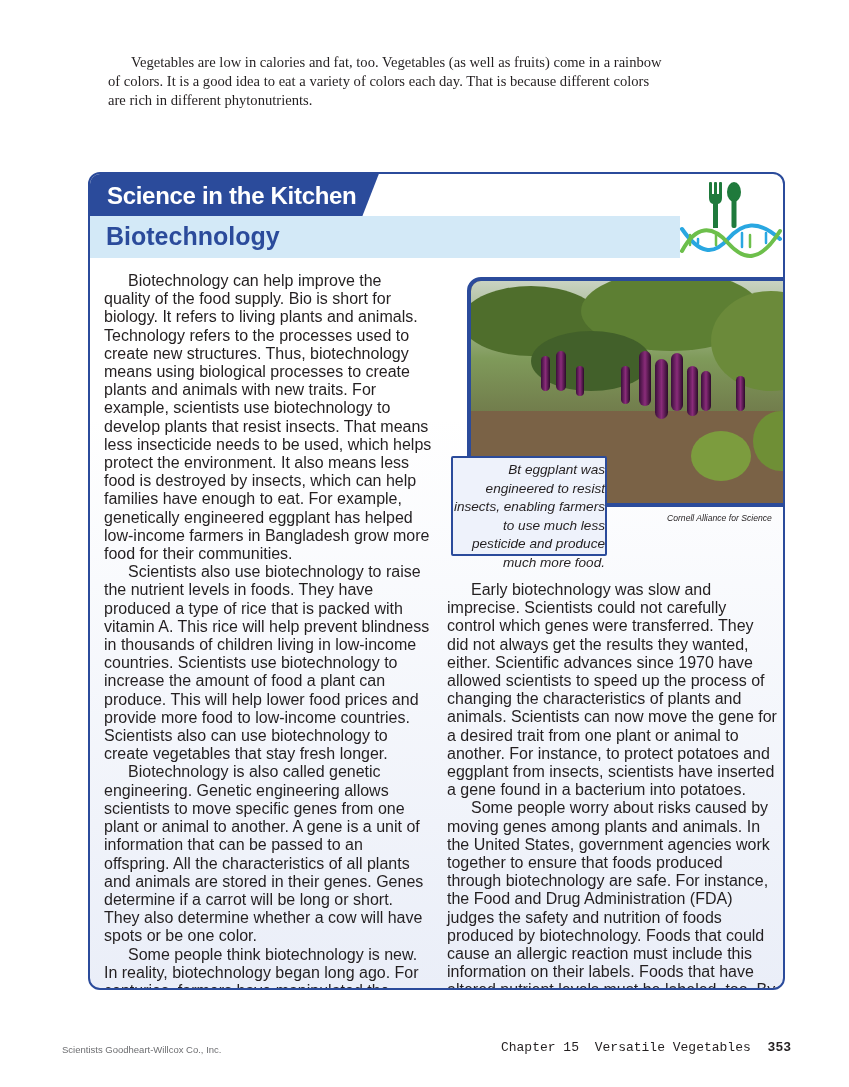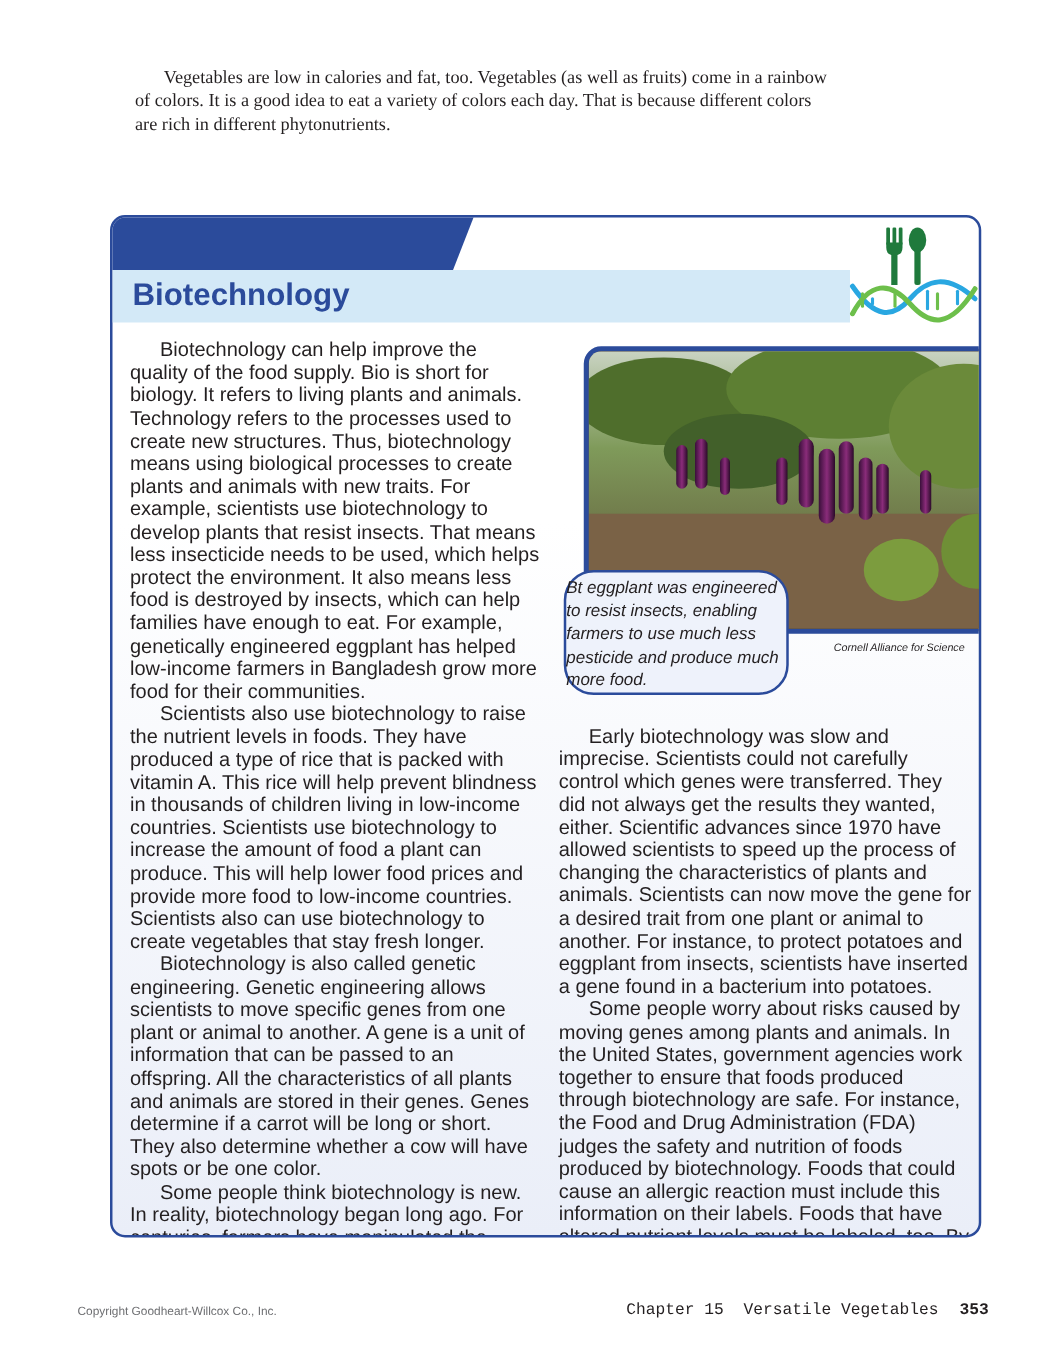--- a/index.html
+++ b/index.html
@@ -47,23 +47,23 @@
   .photo-frame {
     position: absolute; left: 377px; top: 103px; width: 348px; height: 230px;
     border: 4px solid #2b4b9b; border-radius: 14px; box-sizing: border-box; overflow: hidden;
     background: #6e5c44;
   }
   .photo { width: 100%; height: 100%; display: block; }
   .credit {
     position: absolute; left: 577px; top: 339px; font-size: 8.6px; font-style: italic; color: #231f20; text-align: center;
   }
   .caption {
-    position: absolute; left: 361px; top: 282px; width: 180px; height: 100px;
-    border: 2px solid #2b4b9b; border-radius: 24px; box-sizing: border-box;
-    background: #eef2fb; text-align: left; font-style: italic; font-size: 13.6px; line-height: 18.6px;
+    position: absolute; left: 361px; top: 282px; width: 156px; height: 100px;
+    border: 2px solid #2b4b9b; border-radius: 2px; box-sizing: border-box;
+    background: #eef2fb; text-align: right; font-style: italic; font-size: 13.6px; line-height: 18.6px;
     padding-top: 3px; color: #231f20;
   }
 
   .footer-left {
     position: absolute; left: 62px; top: 1044px; font-size: 9.5px; color: #6d6e71;
   }
   .footer-right {
     position: absolute; right: 58px; top: 1040px; font-size: 13px; color: #231f20; font-family: Liberation Mono, monospace;
   }
   .footer-right .page { font-weight: bold; margin-left: 9px; }
@@ -71,20 +71,21 @@
 </style>
 </head>
 <body>
 
 <div class="intro">
   <p>Vegetables are low in calories and fat, too. Vegetables (as well as fruits) come in a rainbow of colors. It is a good idea to eat a variety of colors each day. That is because different colors are rich in different phytonutrients.</p>
 </div>
 
 <div class="box">
   <div class="title-tab"></div>
+  <div class="title-text">Science in the Kitchen</div>
   <div class="subtitle-bar">
     <div class="subtitle-text">Biotechnology</div>
   </div>
 
   <svg class="logo" viewBox="0 0 110 85">
     <g fill="#1f7a3c">
       <rect x="33" y="5" width="3" height="14" rx="1"></rect>
       <rect x="38" y="5" width="3" height="14" rx="1"></rect>
       <rect x="43" y="5" width="3" height="14" rx="1"></rect>
       <path d="M33 17 h13 v4 q0 5 -4 6 v24 h-5 v-24 q-4 -1 -4 -6z"></path>
@@ -150,18 +151,18 @@
   </div>
   <div class="credit">Cornell Alliance for Science</div>
   <div class="caption">Bt eggplant was engineered to resist insects, enabling farmers to use much less pesticide and produce much more food.</div>
 
   <div class="col col-right">
     <p>Early biotechnology was slow and imprecise. Scientists could not carefully control which genes were transferred. They did not always get the results they wanted, either. Scientific advances since 1970 have allowed scientists to speed up the process of changing the characteristics of plants and animals. Scientists can now move the gene for a desired trait from one plant or animal to another. For instance, to protect potatoes and eggplant from insects, scientists have inserted a gene found in a bacterium into potatoes.</p>
     <p>Some people worry about risks caused by moving genes among plants and animals. In the United States, government agencies work together to ensure that foods produced through biotechnology are safe. For instance, the Food and Drug Administration (FDA) judges the safety and nutrition of foods produced by biotechnology. Foods that could cause an allergic reaction must include this information on their labels. Foods that have altered nutrient levels must be labeled, too. By learning more about biotechnology, you will be able to make wise choices about foods produced with this technology.</p>
   </div>
 </div>
 
-<div class="footer-left">Copyright Goodheart-Willcox Co., Inc.</div>
+<div class="footer-left">Scientists Goodheart-Willcox Co., Inc.</div>
 <div class="footer-right">
   <span class="chap">Chapter 15</span>
   <span>Versatile Vegetables</span>
   <span class="page">353</span>
 </div>
 
 </body></html>

